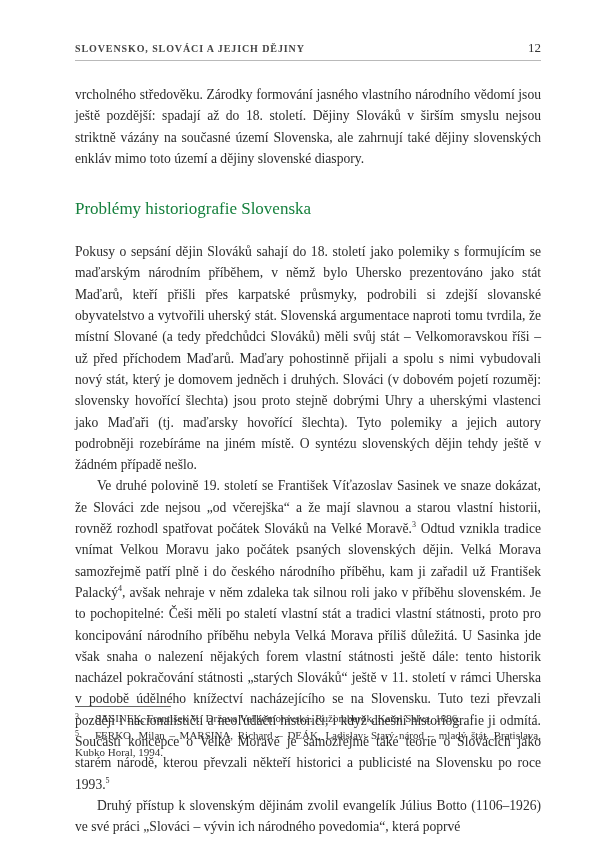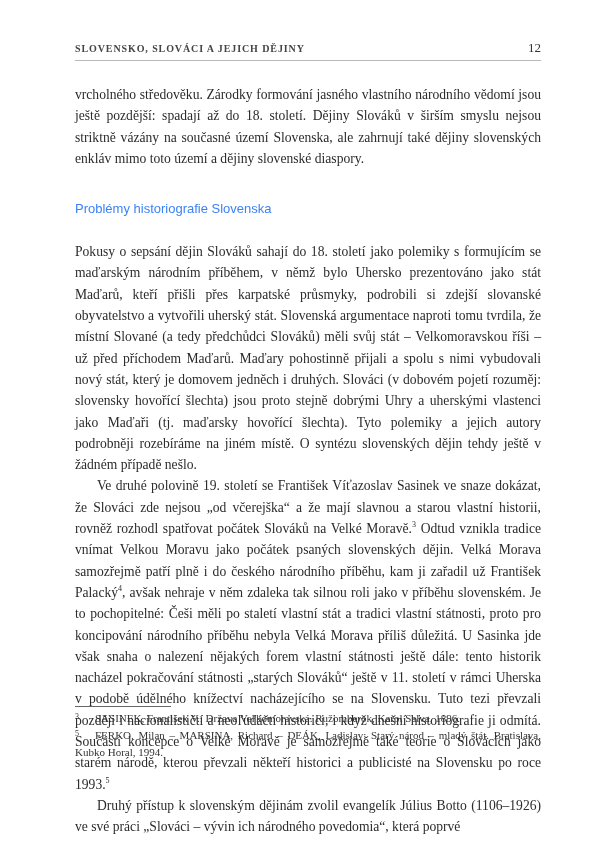--- a/index.html
+++ b/index.html
@@ -21,22 +21,22 @@
   }
   .page-number { font-family: "Liberation Serif", serif; font-size: 13px; color: #333; }
   .body {
     position: absolute; left: 75px; top: 64px; width: 466px;
     font-family: "Liberation Serif", serif; font-size: 13.6px; line-height: 21.3px;
     text-align: justify; color: #2b2b2b; margin-top: 20px;
   }
   .body p { margin: 0; }
   .body p.indent { text-indent: 22px; }
   .heading {
-    font-family: Liberation Sans, sans-serif; font-size: 13px; font-weight: normal;
-    color: #3b82f6; margin: 28px 0 20px 0; line-height: 24px;
+    font-family: Liberation Serif, serif; font-size: 17px; font-weight: normal;
+    color: #15803d; margin: 28px 0 20px 0; line-height: 24px;
   }
   sup { font-size: 8px; vertical-align: super; line-height: 0; }
   .fn-rule { position: absolute; left: 75px; top: 706px; width: 96px; border-top: 1px solid #666; }
   .footnotes {
     position: absolute; left: 75px; top: 710px; width: 466px;
     font-family: "Liberation Serif", serif; font-size: 11px; line-height: 17px; color: #333;
     text-align: justify;
   }
   .fn { margin: 0; }
   .fn-num { display: inline-block; width: 20px; font-size: 8px; vertical-align: top; line-height: 14px; }

